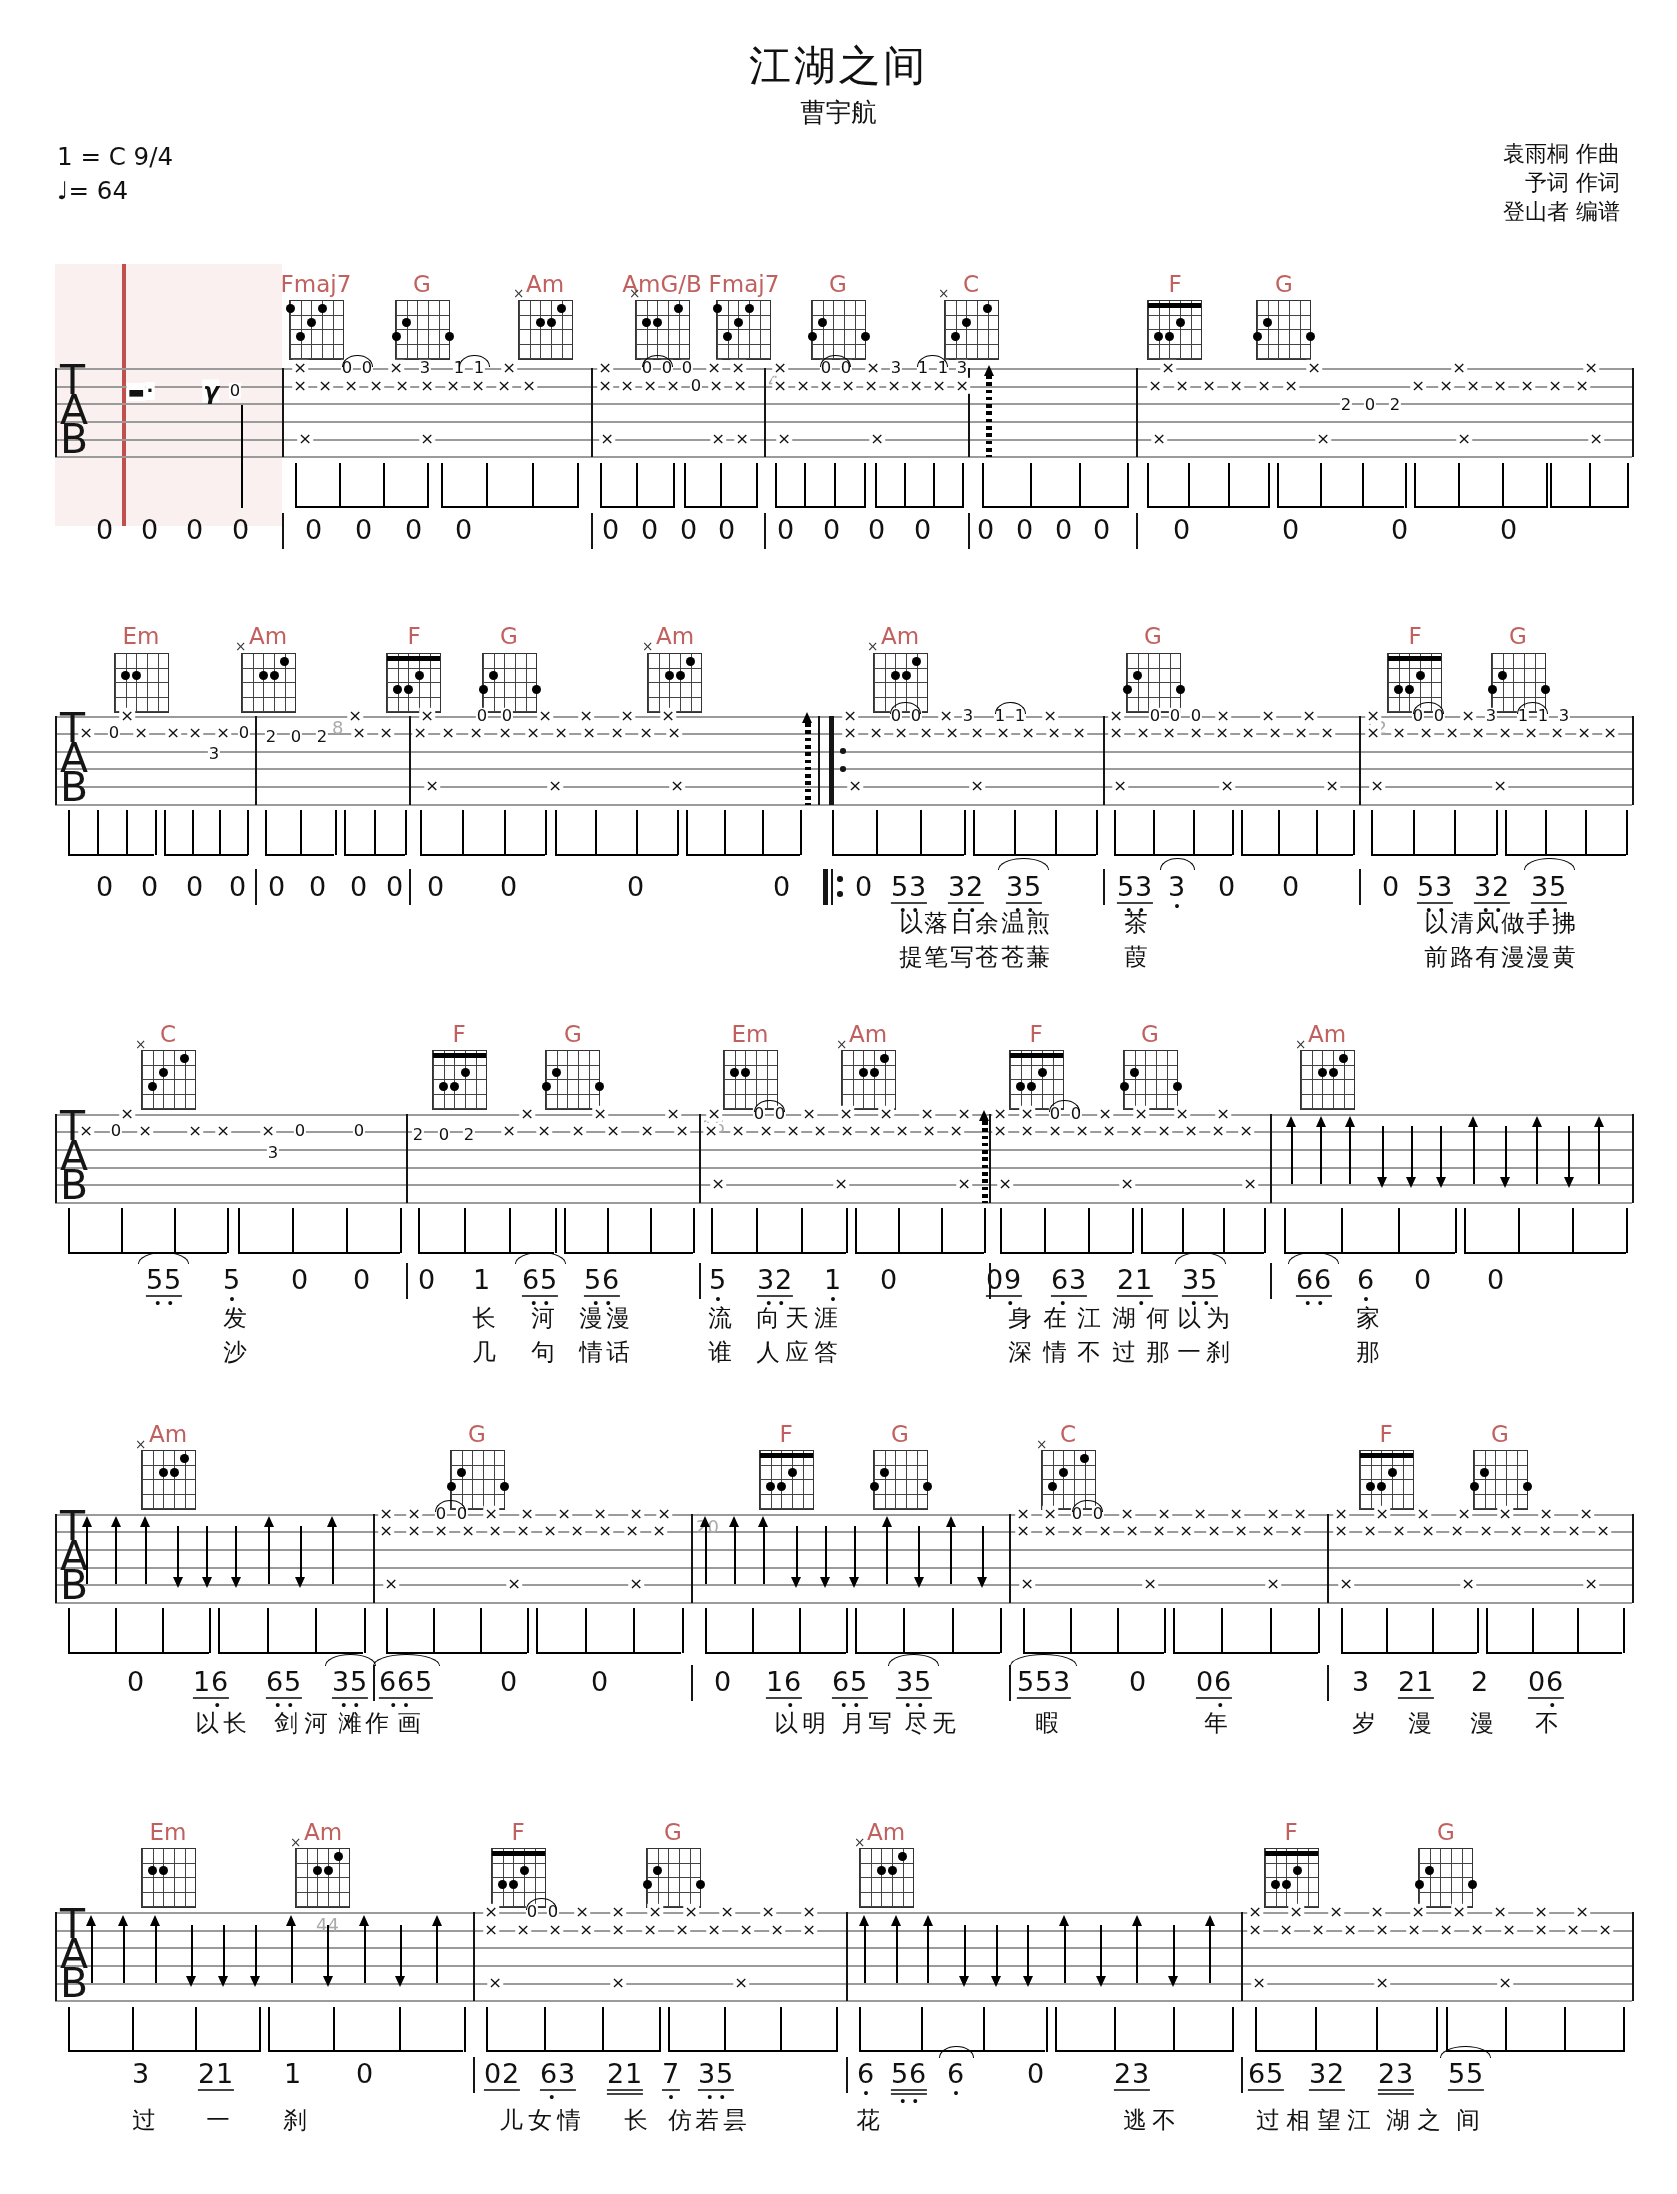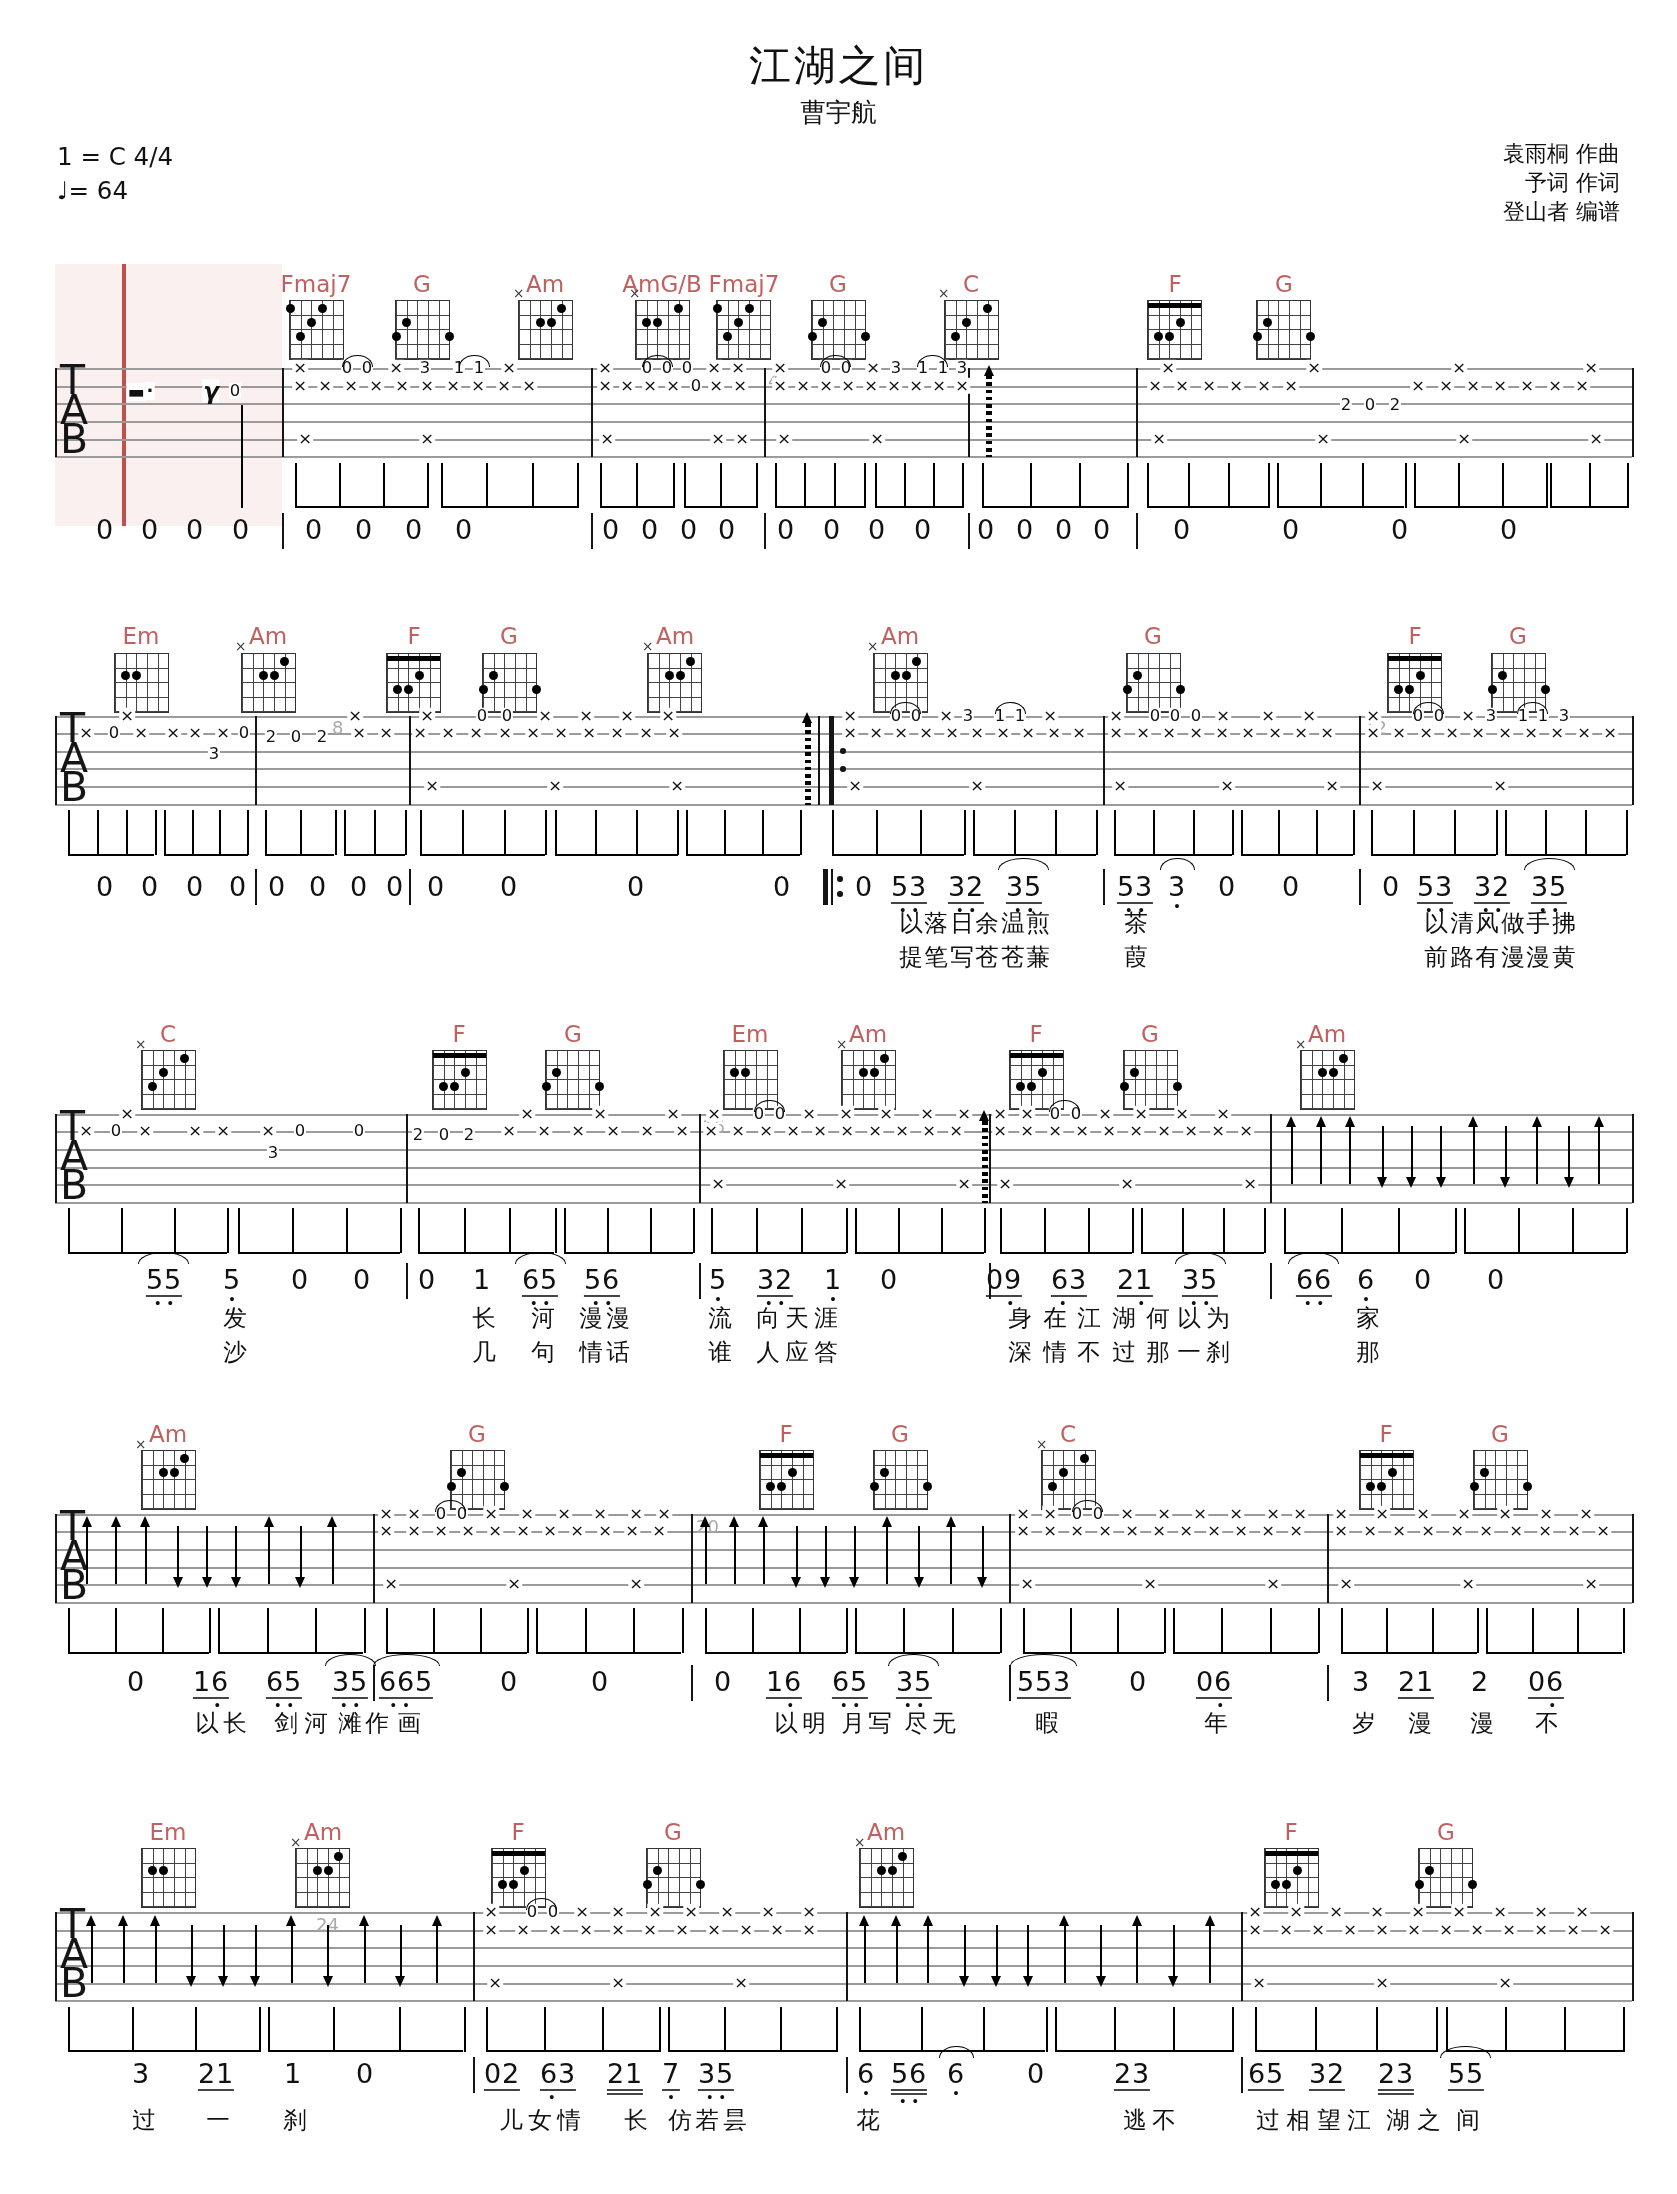--- a/index.html
+++ b/index.html
@@ -41,21 +41,21 @@
   .dr{line-height:8.2px;margin-top:1.8px}
   .dr span{display:inline-block;width:12.7px;font-size:13.6px;text-align:center}
   .lyr{transform:translateX(-50%);font-size:23.6px;line-height:1}
 </style>
 </head>
 <body>
 
 <div id="sheet">
   <div class="abs subtitle">曹宇航</div>
   <div class="abs title">江湖之间</div>
-  <div class="abs keyinfo">1 = C 4/4</div>
+  <div class="abs keyinfo">1 = C 9/4</div>
   <div class="abs tempoinfo">♩= 64</div>
   <div class="abs credits">
     <div>袁雨桐 作曲</div>
     <div>予词 作词</div>
     <div>登山者 编谱</div>
   </div>
   <div id="score">
       <div class="abs" style="left: 55px; top: 264px; width: 227px; height: 262px; background: rgb(250, 240, 240);"></div>
       <div class="abs" style="left: 122px; top: 264px; width: 3.6px; height: 262px; background: rgb(192, 80, 77);"></div>
       <div class="abs staffline" style="left: 55px; top: 368px; width: 1577px; background: rgb(155, 155, 155);"></div>
@@ -1381,21 +1381,21 @@
       <div class="abs staffline" style="left: 55px; top: 1983px; width: 1577px; background: rgb(155, 155, 155);"></div>
       <div class="abs staffline" style="left: 55px; top: 2000px; width: 1577px; background: rgb(155, 155, 155);"></div>
       <div class="abs bar" style="left: 55px; top: 1912px;"></div>
       <div class="abs bar" style="left: 1632px; top: 1912px;"></div>
       <div class="abs bar" style="left: 473px; top: 1912px;"></div>
       <div class="abs bar" style="left: 846px; top: 1912px;"></div>
       <div class="abs bar" style="left: 1241px; top: 1912px;"></div>
       <div class="abs tabclef" style="left: 60px; top: 1910px;">T
 A
 B</div>
-      <div class="abs mlabel" style="left: 316px; top: 1914px;">24</div>
+      <div class="abs mlabel" style="left: 316px; top: 1914px;">44</div>
       <div class="abs chlabel" style="left: 168px; top: 1821px; color: rgb(192, 97, 95);">Em</div>
       <div class="abs grid" style="left: 141px; top: 1848px;">
         <div class="gdot" style="left:6.2px;top:17px"></div>
         <div class="gdot" style="left:17px;top:17px"></div>
       </div>
       <div class="abs chlabel" style="left: 323px; top: 1821px; color: rgb(192, 97, 95);">Am</div>
       <div class="abs grid" style="left: 295px; top: 1848px;">
         <div class="gdot" style="left:38px;top:2.6px"></div>
         <div class="gdot" style="left:17px;top:17px"></div>
         <div class="gdot" style="left:28px;top:17px"></div>

